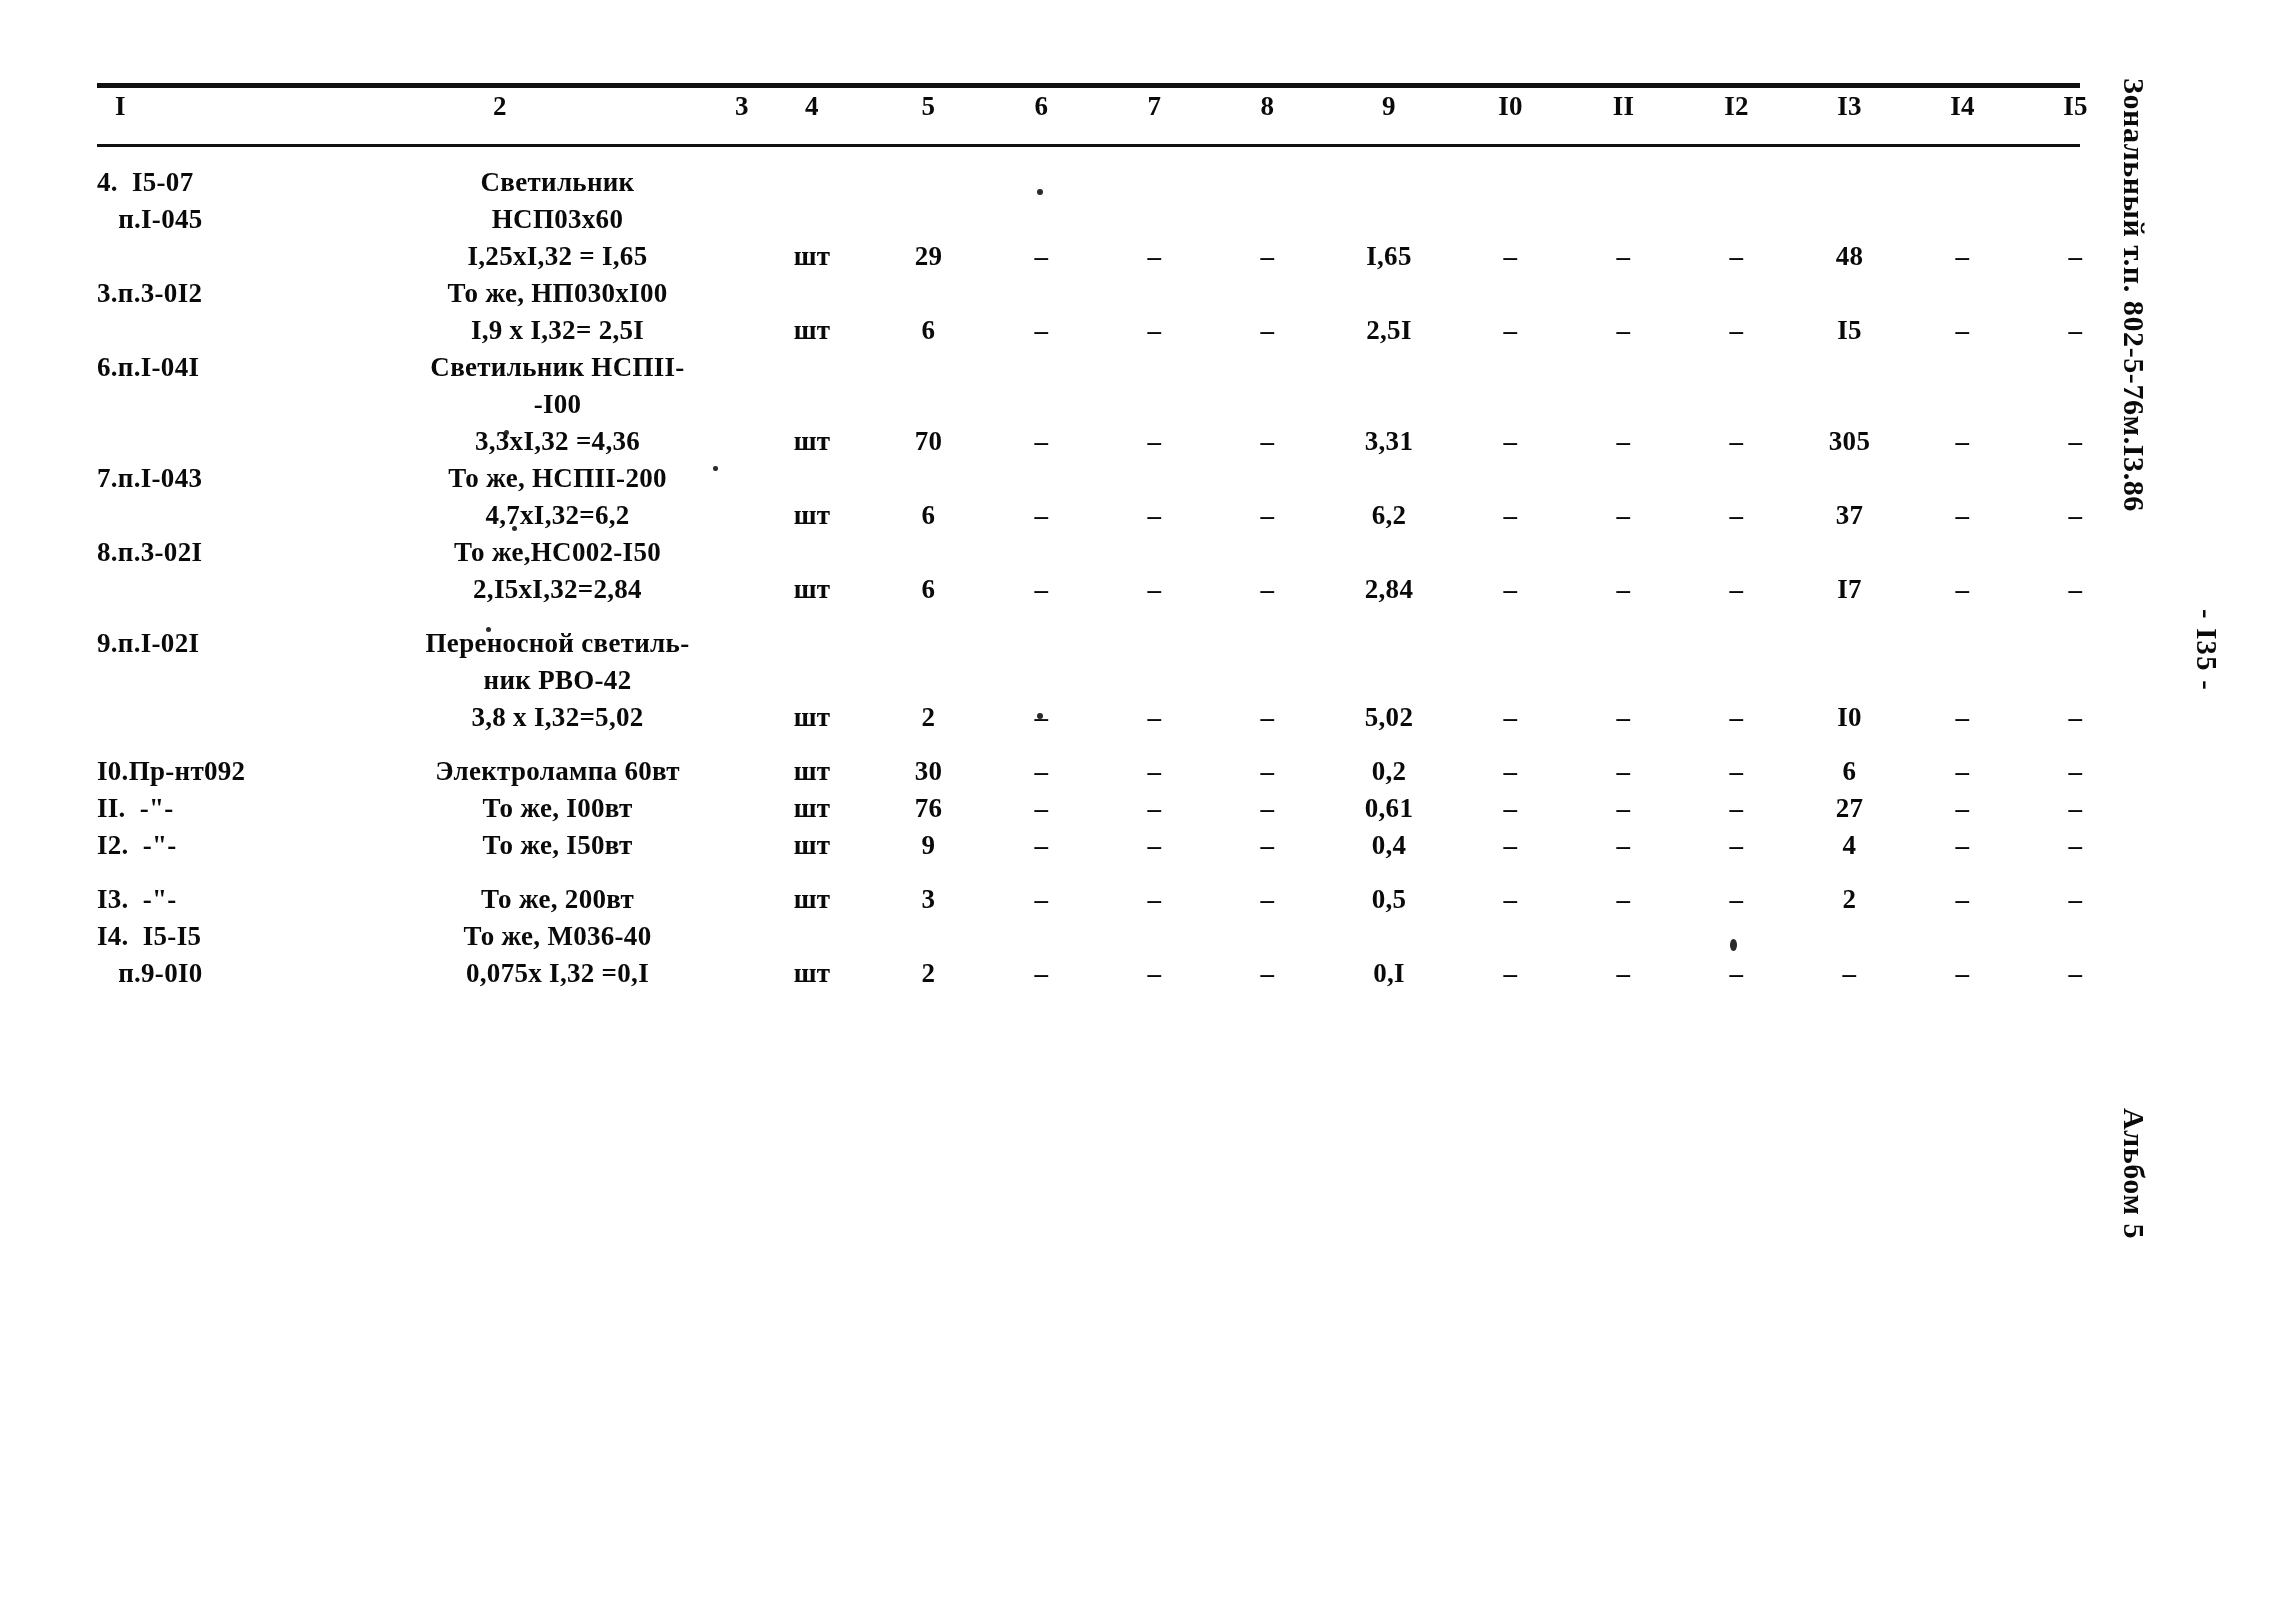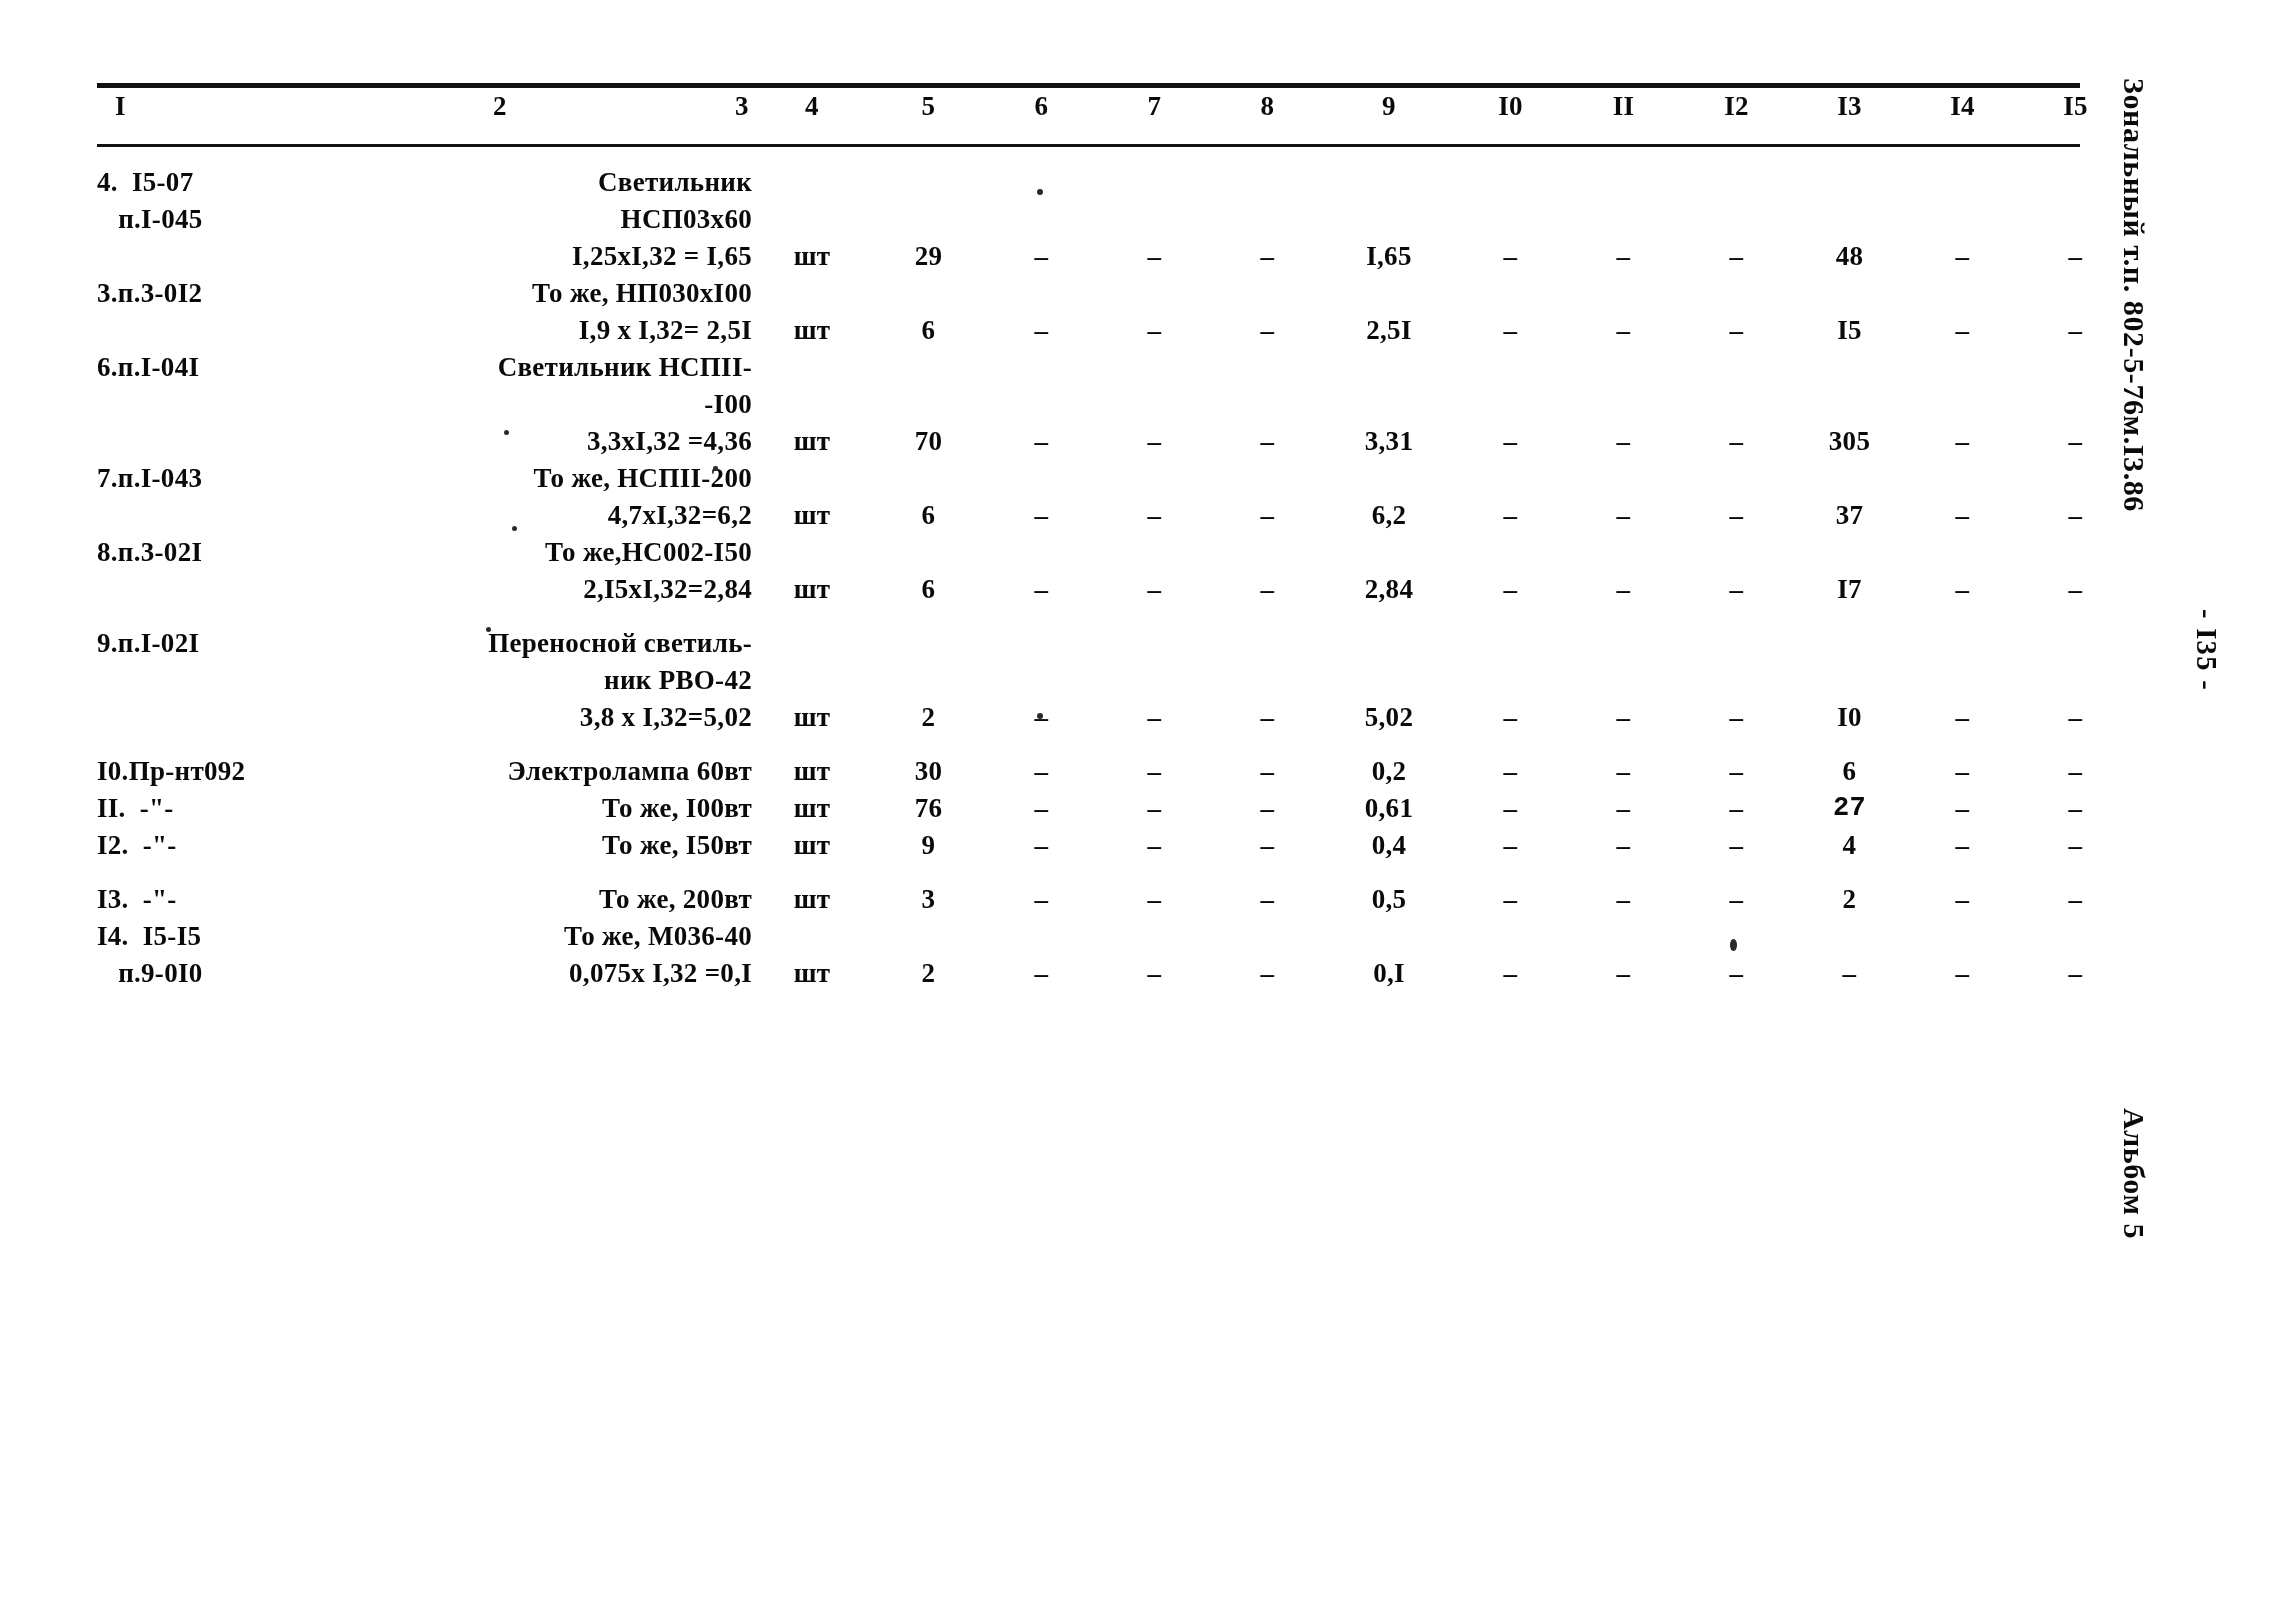--- a/index.html
+++ b/index.html
@@ -75,21 +75,21 @@
   .hdr td.h-pos  { text-align: left;  padding-left: 18px; }
   .hdr td.h-name { text-align: left;  padding-left: 130px; }
 
   
   .b-pos {
     text-align: left;
     white-space: pre;
     padding-left: 2.6px;
   }
   .b-name {
-    text-align: right;
+    text-align: center;
     white-space: pre;
     padding-left: 19.4px;
   }
   .b-ctr { text-align: center; }
 
   tr.data-row > td { padding-top: 0; padding-bottom: 0; }
 
   .spacer-row td {
     height: 17px;
     line-height: 17px;
@@ -342,21 +342,21 @@
             <td class="b-name">То же, I00вт</td>
             <td class="unit" style="padding-top:0px;">шт</td>
             <td class="b-ctr" style="padding-top:0px;font-family:Liberation Serif, serif;">76</td>
             <td class="b-ctr" style="padding-top:0px;">–</td>
             <td class="b-ctr" style="padding-top:0px;">–</td>
             <td class="b-ctr" style="padding-top:0px;">–</td>
             <td class="b-ctr" style="padding-top:0px;">0,61</td>
             <td class="b-ctr" style="padding-top:0px;">–</td>
             <td class="b-ctr" style="padding-top:0px;">–</td>
             <td class="b-ctr" style="padding-top:0px;">–</td>
-            <td class="b-ctr" style="padding-top:0px;font-family:Liberation Mono, monospace;">27</td>
+            <td class="b-ctr" style="padding-top:0px;">27</td>
             <td class="b-ctr" style="padding-top:0px;">–</td>
             <td class="b-ctr" style="padding-top:0px;">–</td>
           </tr>
           <tr class="data-row">
             <td class="b-pos">I2.  -"-</td>
             <td class="b-name">То же, I50вт</td>
             <td class="unit" style="padding-top:0px;">шт</td>
             <td class="b-ctr" style="padding-top:0px;">9</td>
             <td class="b-ctr" style="padding-top:0px;">–</td>
             <td class="b-ctr" style="padding-top:0px;">–</td>

